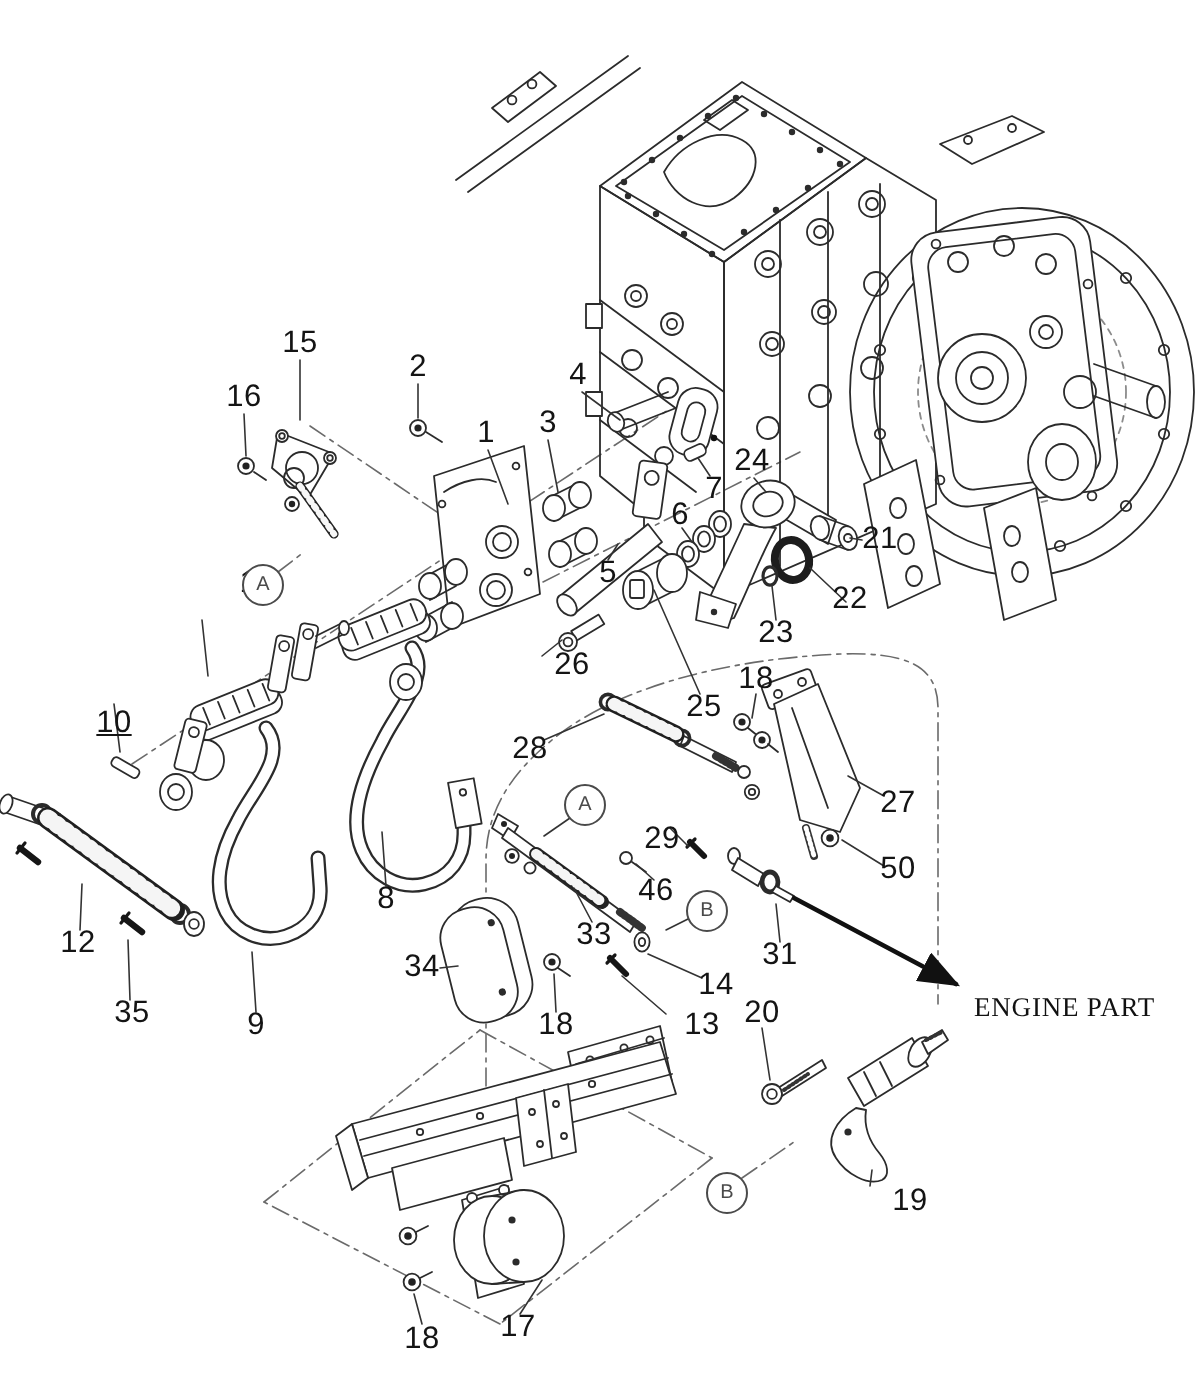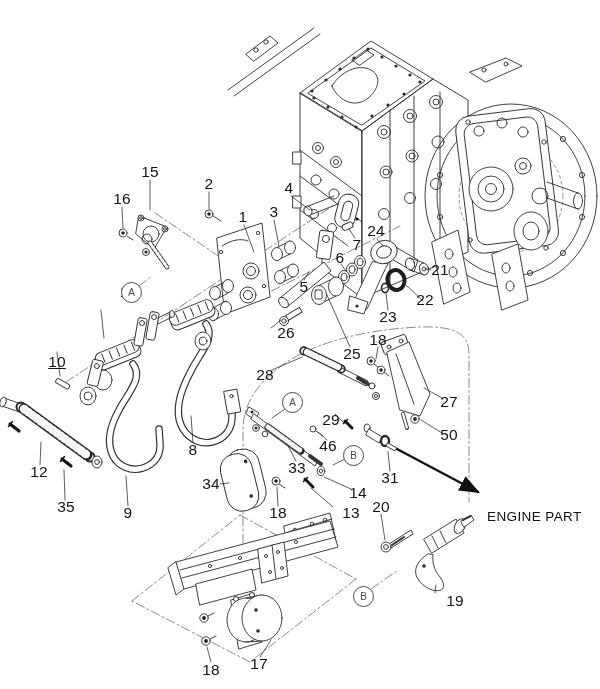--- a/index.html
+++ b/index.html
@@ -508,21 +508,21 @@
     <path d="M193,443 L191,416"></path>
     <path d="M220,484 L229,483"></path>
     <path d="M260,657 L271,640"></path>
     <path d="M211,662 L207,647"></path>
     <path d="M285,409 L272,418"></path>
     <path d="M345,459 L333,465"></path>
   </g>
 </svg>
 
 <div class="label-layer">
-  <div class="engine-part" style="left: 487px; top: 516px;">ENGINE PART</div>
+  <div class="engine-part" style="left: 487px; top: 504px; font-family: Liberation Serif, serif;">ENGINE PART</div>
 <div class="callout" style="left: 150px; top: 172px;">15</div>
       <div class="callout" style="left: 122px; top: 199px;">16</div>
       <div class="callout" style="left: 209px; top: 184px;">2</div>
       <div class="callout" style="left: 243px; top: 217px;">1</div>
       <div class="callout" style="left: 274px; top: 212px;">3</div>
       <div class="callout" style="left: 289px; top: 188px;">4</div>
       <div class="callout" style="left: 376px; top: 231px;">24</div>
       <div class="callout" style="left: 357px; top: 245px;">7</div>
       <div class="callout" style="left: 340px; top: 258px;">6</div>
       <div class="callout" style="left: 440px; top: 270px;">21</div>

